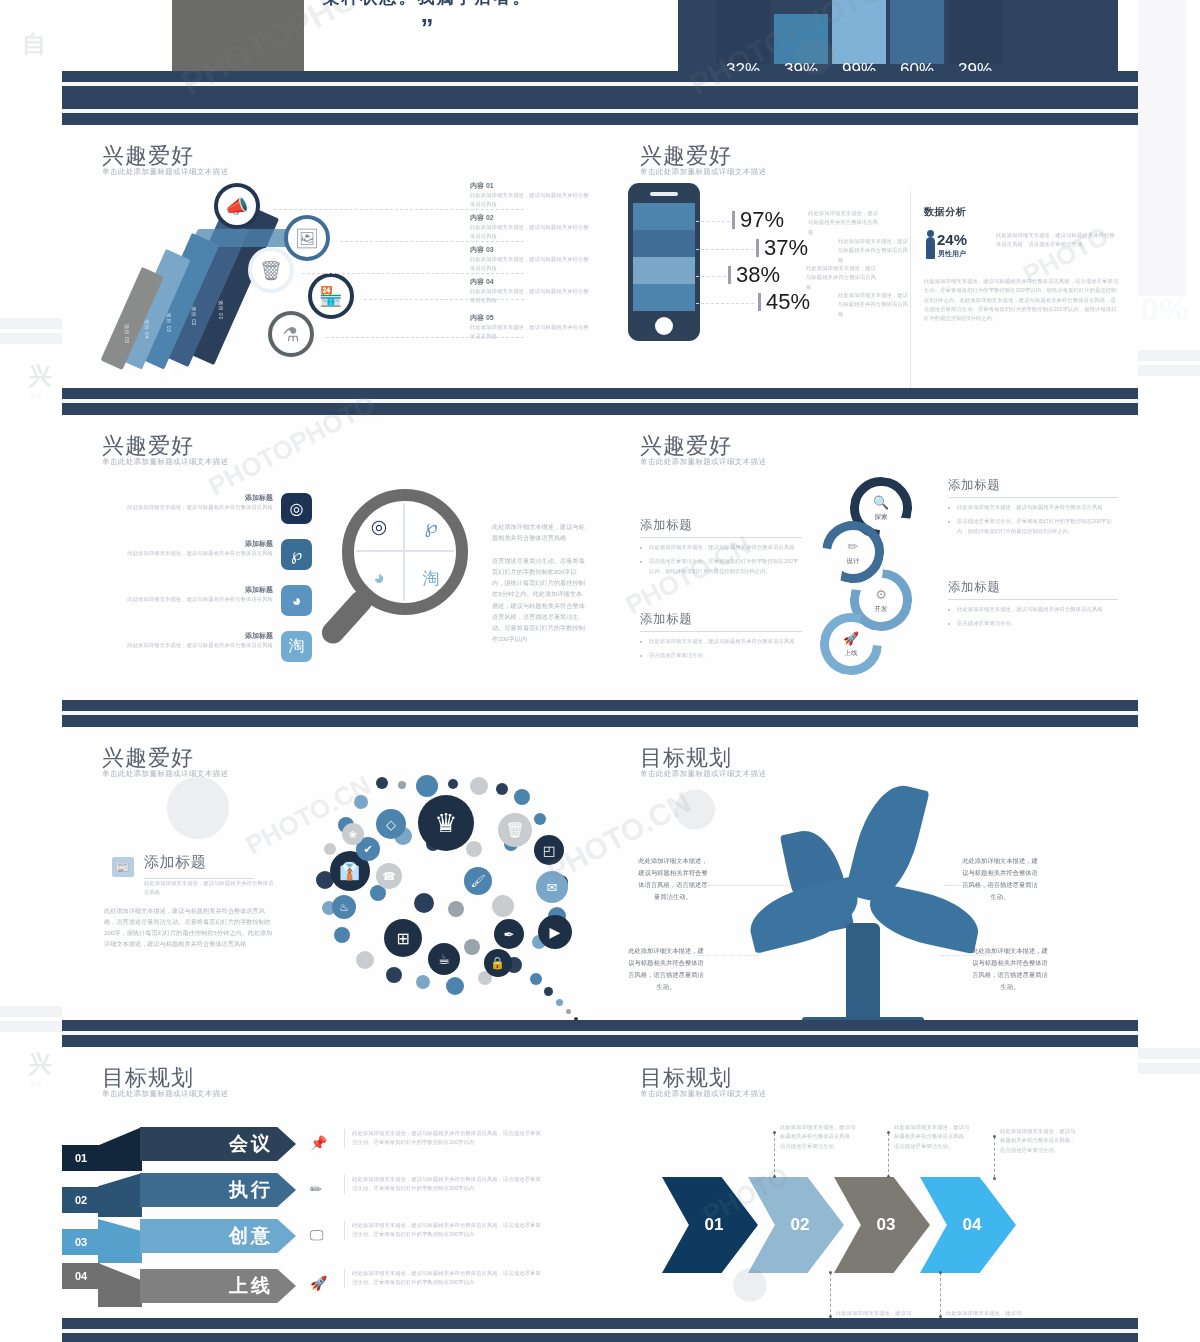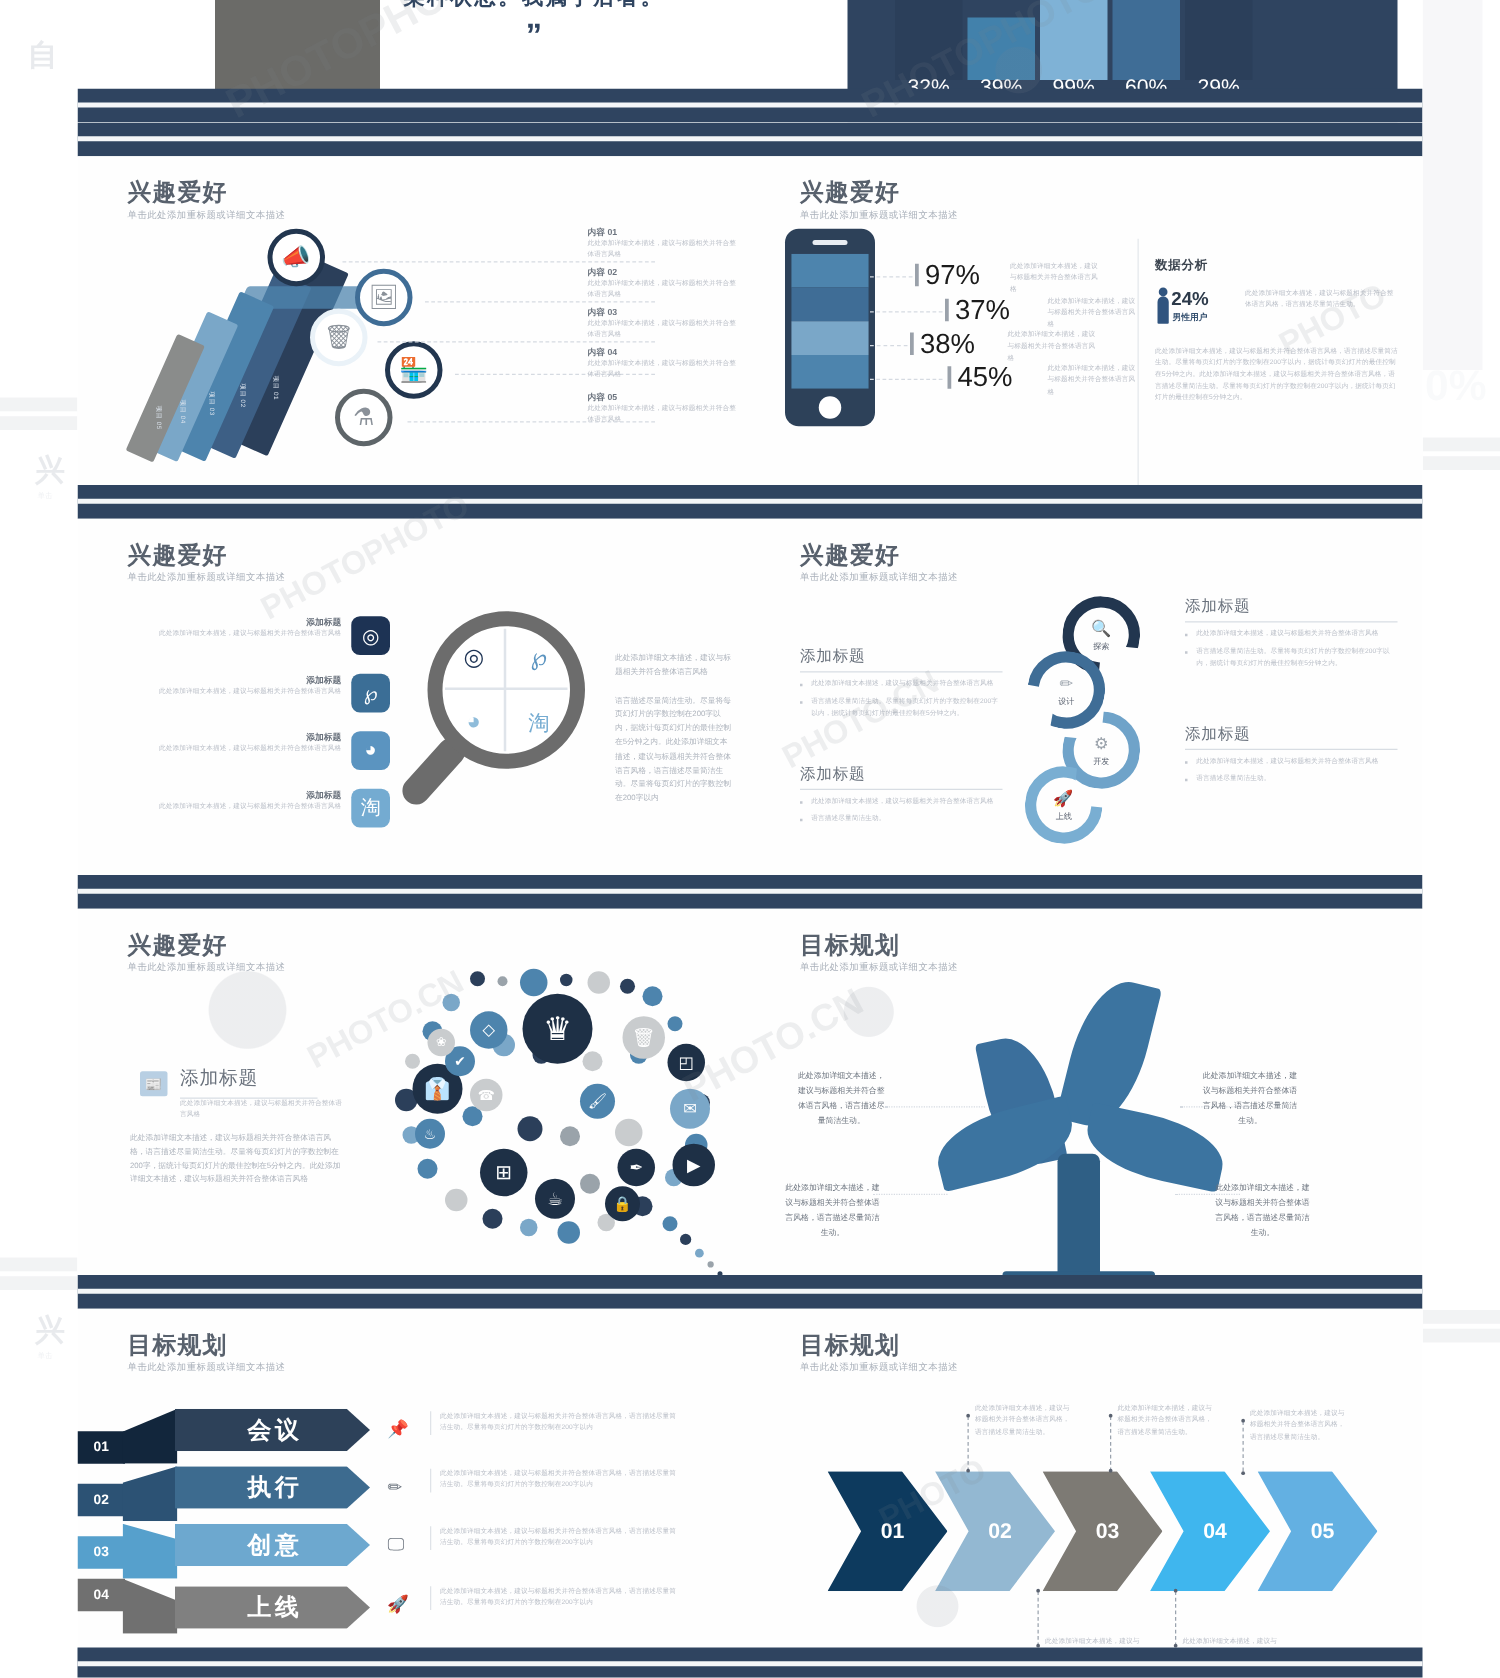--- a/index.html
+++ b/index.html
@@ -22,22 +22,22 @@
 
   
   .grid{position:absolute;left:62px;top:0;width:1076px;height:1342px;}
   .slide{position:absolute;width:538px;background:#fff;overflow:hidden;}
   .slide.l{left:0;} .slide.r{left:538px;}
 
   .hdr{position:absolute;left:0;top:0;width:100%;height:27px;background:#2f4460;}
   .hdr i{position:absolute;left:0;right:0;top:11px;height:4px;background:#f4f6f8;}
   .body{position:absolute;left:0;top:27px;right:0;bottom:0;background:#fefefe;}
 
-  .stitle{position:absolute;left:40px;top:16px;font-size:19px;color:#58616d;
-          letter-spacing:1px;font-weight:bold;}
+  .stitle{position:absolute;left:40px;top:16px;font-size:22px;color:#58616d;
+          letter-spacing:1px;font-weight:normal;}
   .ssub{position:absolute;left:40px;top:42px;font-size:7.5px;color:#a9b0ba;letter-spacing:.4px;}
 
   .tiny{font-size:5.3px;line-height:1.75;color:#b9bec7;letter-spacing:.1px;}
   .tiny2{font-size:6.2px;line-height:1.8;color:#aeb4bd;}
   .h3{font-size:12.5px;color:#6a727d;letter-spacing:.6px;}
   .h3s{font-size:7px;color:#6a727d;font-weight:bold;}
 
   
   .topclip{position:absolute;left:0;top:0;width:538px;height:98px;overflow:hidden;background:#fff;}
   .quote{position:absolute;left:215px;top:-14px;width:300px;text-align:center;}
@@ -105,21 +105,21 @@
   .dic{position:absolute;border-radius:50%;display:flex;align-items:center;
        justify-content:center;color:#fff;}
 
   
   .leaf{position:absolute;background:#3c74a0;}
   .trunk{position:absolute;background:#2f5f85;}
 
   
   .band{position:absolute;height:34px;
         clip-path:polygon(0 0,88% 0,100% 50%,88% 100%,0 100%);
-        display:flex;align-items:center;}
+        display:flex;align-items:center;padding-left:31px;}
   .band span{margin-left:58px;font-size:19px;color:#fff;font-weight:bold;letter-spacing:3px;}
   .numbox{position:absolute;width:38px;height:26px;display:flex;align-items:center;
         justify-content:center;color:#fff;font-size:11px;font-weight:bold;}
   .connector{position:absolute;}
   .rowico{position:absolute;font-size:14px;color:#6f7781;}
   .rowtxt{position:absolute;width:200px;border-left:1px solid #dfe3e8;padding-left:7px;}
 
   
   .chev{position:absolute;width:96px;height:96px;
         clip-path:polygon(0 0,62% 0,100% 50%,62% 100%,0 100%,28% 50%);
@@ -645,23 +645,20 @@
           </div>
         <div class="chev" style="left:148px;top:130px;background:#93b8d2;">
           <b>02</b>
           </div>
         <div class="chev" style="left:234px;top:130px;background:#7d7a74;">
           <b>03</b>
           </div>
         <div class="chev" style="left:320px;top:130px;background:#3fb6ee;">
           <b>04</b>
           </div>
-        <div class="chev" style="left:406px;top:130px;background:#63b0e2;">
-          <b>05</b>
-          </div>
 
         <div class="cline" style="left:174px;top:86px;height:44px"></div>
         <div class="cdot" style="left:173px;top:84px"></div>
         <div class="cdot" style="left:173px;top:128px"></div>
         <div class="cnote tiny" style="left:180px;top:76px">此处添加详细文本描述，建议与标题相关并符合整体语言风格，语言描述尽量简洁生动。</div>
 
         <div class="cline" style="left:288px;top:86px;height:44px"></div>
         <div class="cdot" style="left:287px;top:84px"></div>
         <div class="cdot" style="left:287px;top:128px"></div>
         <div class="cnote tiny" style="left:294px;top:76px">此处添加详细文本描述，建议与标题相关并符合整体语言风格，语言描述尽量简洁生动。</div>

